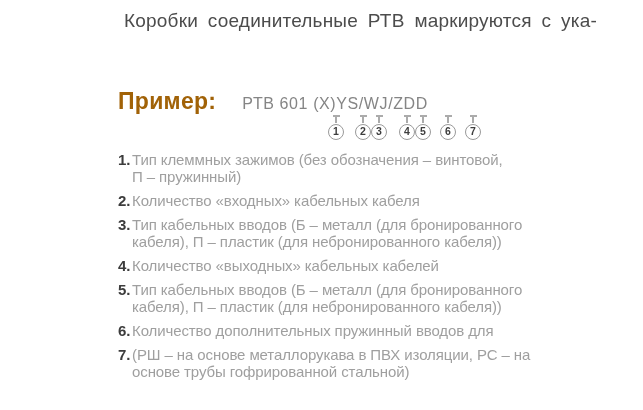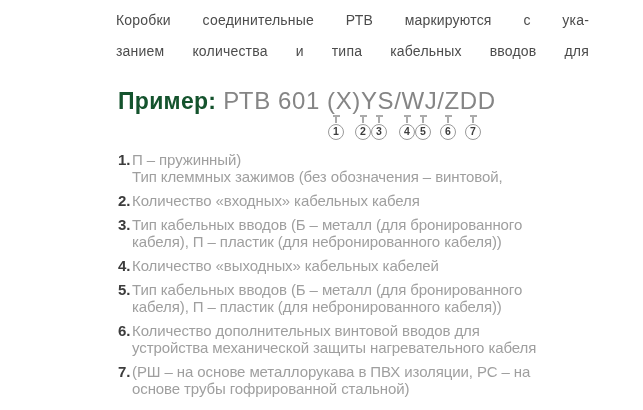--- a/index.html
+++ b/index.html
@@ -8,49 +8,49 @@
     width: 643px; height: 410px;
     background: #ffffff;
     position: relative;
     overflow: hidden;
     font-family: "Liberation Sans", sans-serif;
   }
 
   
   #intro {
     position: absolute;
-    left: 116px; top: 5px;
+    left: 124px; top: 5px;
     width: 473px;
-    font-size: 14px;
+    font-size: 19px;
     line-height: 31px;
     color: #4c4c4c;
     letter-spacing: 0.2px;
   }
   #intro .pline { white-space: normal; }
   #intro .pline.just { text-align: justify; text-align-last: justify; }
 
   
   #example {
     position: absolute;
     left: 118px; top: 86px;
     height: 30px;
     line-height: 30px;
     white-space: nowrap;
   }
   .example-label {
     font-weight: bold;
-    color: #14532d;
+    color: #a16207;
     font-size: 23px;
-    margin-right: 7px;
+    margin-right: 26px;
     letter-spacing: 0.3px;
     text-align: center;
   }
   .example-code {
     color: #858585;
-    font-size: 24px;
+    font-size: 16px;
     letter-spacing: 0.6px;
   }
 
   
   .marker {
     position: absolute;
     top: 115px;
     width: 20px;
   }
   .marker .tick-cap {
@@ -100,21 +100,20 @@
   }
   #legend li .iline { white-space: nowrap; }
 </style>
 </head>
 <body>
 
 <main>
 
   <section id="intro">
     <div class="pline just">Коробки соединительные РТВ маркируются с ука-</div>
-    <div class="pline just">занием количества и типа кабельных вводов для</div>
   </section>
 
   <section id="example">
     <span class="example-label">Пример:</span><span class="example-code">РТВ 601 (X)YS/WJ/ZDD</span>
   </section>
 
   <div class="marker" style="left:326px">
     <div class="tick-cap"></div>
     <div class="tick-stem"></div>
     <div class="circle">1</div>
@@ -146,22 +145,22 @@
   </div>
   <div class="marker" style="left:463px">
     <div class="tick-cap"></div>
     <div class="tick-stem"></div>
     <div class="circle">7</div>
   </div>
 
   <ol id="legend">
     <li>
       <span class="num">1.</span>
+      <div class="iline">Тип клеммных зажимов (без обозначения – винтовой,</div>
       <div class="iline">П – пружинный)</div>
-      <div class="iline">Тип клеммных зажимов (без обозначения – винтовой,</div>
     </li>
     <li>
       <span class="num">2.</span>
       <div class="iline">Количество «входных» кабельных кабеля</div>
     </li>
     <li>
       <span class="num">3.</span>
       <div class="iline">Тип кабельных вводов (Б – металл (для бронированного</div>
       <div class="iline">кабеля), П – пластик (для небронированного кабеля))</div>
     </li>
@@ -169,22 +168,21 @@
       <span class="num">4.</span>
       <div class="iline">Количество «выходных» кабельных кабелей</div>
     </li>
     <li>
       <span class="num">5.</span>
       <div class="iline">Тип кабельных вводов (Б – металл (для бронированного</div>
       <div class="iline">кабеля), П – пластик (для небронированного кабеля))</div>
     </li>
     <li>
       <span class="num">6.</span>
-      <div class="iline">Количество дополнительных винтовой вводов для</div>
-      <div class="iline">устройства механической защиты нагревательного кабеля</div>
+      <div class="iline">Количество дополнительных пружинный вводов для</div>
     </li>
     <li>
       <span class="num">7.</span>
       <div class="iline">(РШ – на основе металлорукава в ПВХ изоляции, РС – на</div>
       <div class="iline">основе трубы гофрированной стальной)</div>
     </li>
   </ol>
 
 </main>
 

